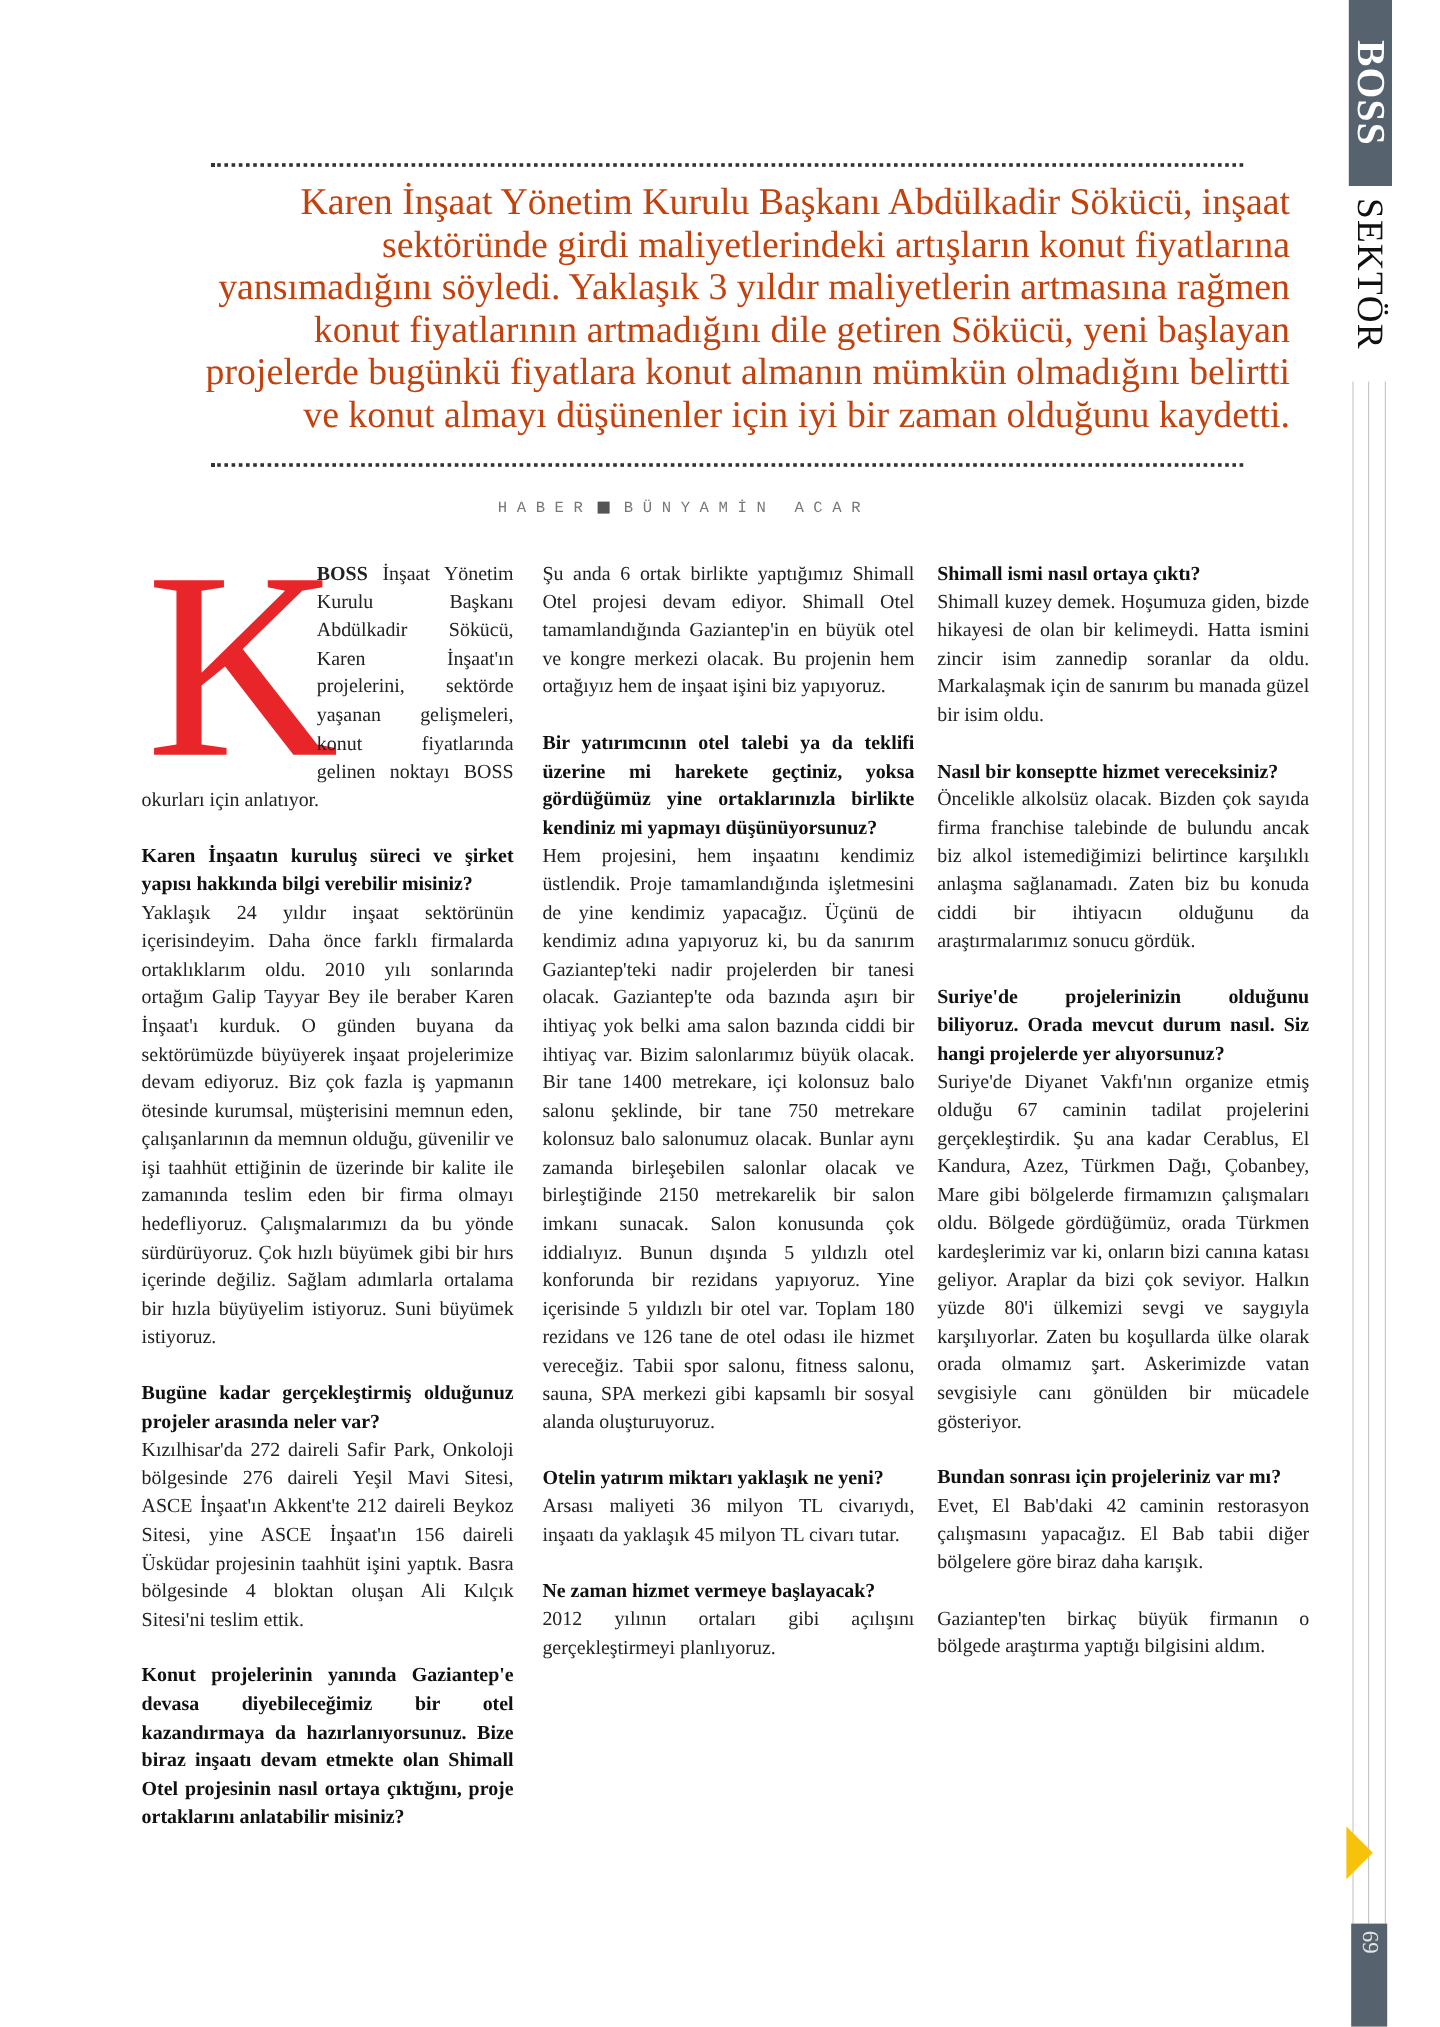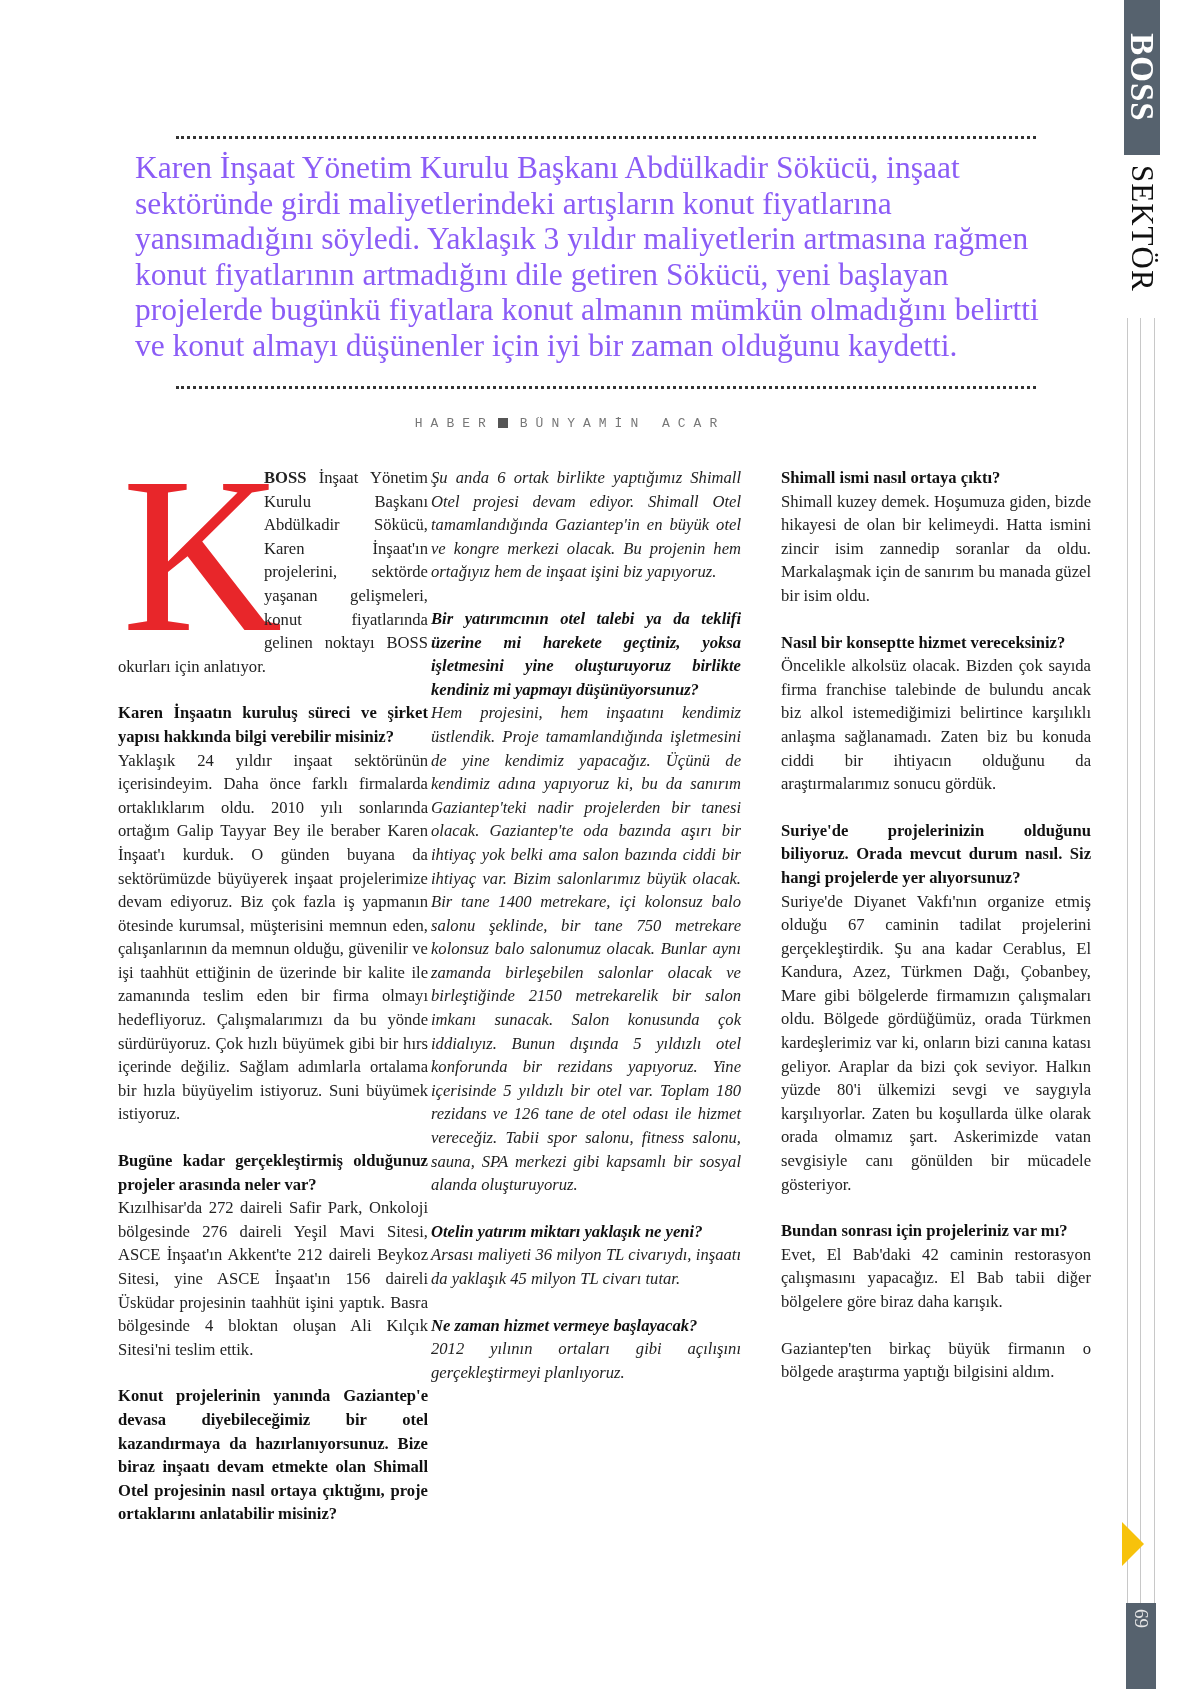--- a/index.html
+++ b/index.html
@@ -22,30 +22,30 @@
            border-left: 22px solid #f7c20b; }
   .page-block { position: absolute; left: 2px; top: 1603px; width: 30px; height: 86px; background: #56626e; }
   .page-num { position: absolute; left: 0; top: 0; width: 86px; height: 30px; transform-origin: 0 0;
               transform: translate(30px, 0) rotate(90deg); color: #e6e6e6; font-size: 19px;
               line-height: 30px; text-align: left; padding-left: 6px; }
 
   
   .dotline { position: absolute; left: 176px; width: 860px; height: 0; border-top: 3px dotted #333; }
   .dotline.top { top: 136px; }
   .dotline.bottom { top: 386px; }
-  .lead { position: absolute; left: 135px; top: 150px; width: 940px; text-align: left;
-          font-size: 31.5px; line-height: 35.5px; color: #8b5cf6; }
+  .lead { position: absolute; left: 135px; top: 150px; width: 940px; text-align: right;
+          font-size: 31.5px; line-height: 35.5px; color: #c2410c; }
   .byline { position: absolute; left: 380px; top: 416px; width: 380px; text-align: center;
             font-family: "Liberation Mono", "DejaVu Sans Mono", monospace; font-size: 13px;
             letter-spacing: 8px; color: #777; }
   .byline .sq { display: inline-block; width: 10px; height: 10px; background: #555; margin: 0 12px 0 4px; vertical-align: -1px; }
 
   
   .col { position: absolute; top: 466px; width: 310px; font-size: 16.6px; line-height: 23.6px; text-align: justify; color: #222; }
-  .col.c1 { left: 118px; } .col.c2 { left: 431px; font-style: italic; } .col.c3 { left: 781px; }
+  .col.c1 { left: 118px; } .col.c2 { left: 452px; } .col.c3 { left: 781px; }
   .col p { margin-bottom: 23px; hyphens: auto; }
   .col .q { font-weight: bold; color: #111; display: block; }
   .col .a { display: block; }
   .dropcap-wrap { position: relative; }
   .dropcap { float: left; font-size: 222px; line-height: 172px; color: #e8262a; width: 130px; height: 172px;
              margin: 3px 12px 0 4px; font-family: "Liberation Serif", "DejaVu Serif", serif; }
   .intro { display: block; }
   .intro b { font-weight: bold; }
 </style>
 </head>
@@ -89,21 +89,21 @@
   <p style="margin-bottom:0">
     <span class="q">Konut projelerinin yanında Gaziantep'e devasa diyebileceğimiz bir otel kazandırmaya da hazırlanıyorsunuz. Bize biraz inşaatı devam etmekte olan Shimall Otel projesinin nasıl ortaya çıktığını, proje ortaklarını anlatabilir misiniz?</span>
   </p>
 </div>
 
 <div class="col c2">
   <p>
     <span class="a">Şu anda 6 ortak birlikte yaptığımız Shimall Otel projesi devam ediyor. Shimall Otel tamamlandığında Gaziantep'in en büyük otel ve kongre merkezi olacak. Bu projenin hem ortağıyız hem de inşaat işini biz yapıyoruz.</span>
   </p>
   <p>
-    <span class="q">Bir yatırımcının otel talebi ya da teklifi üzerine mi harekete geçtiniz, yoksa işletmesini yine oluşturuyoruz birlikte kendiniz mi yapmayı düşünüyorsunuz?</span>
+    <span class="q">Bir yatırımcının otel talebi ya da teklifi üzerine mi harekete geçtiniz, yoksa gördüğümüz yine ortaklarınızla birlikte kendiniz mi yapmayı düşünüyorsunuz?</span>
     <span class="a">Hem projesini, hem inşaatını kendimiz üstlendik. Proje tamamlandığında işletmesini de yine kendimiz yapacağız. Üçünü de kendimiz adına yapıyoruz ki, bu da sanırım Gaziantep'teki nadir projelerden bir tanesi olacak. Gaziantep'te oda bazında aşırı bir ihtiyaç yok belki ama salon bazında ciddi bir ihtiyaç var. Bizim salonlarımız büyük olacak. Bir tane 1400 metrekare, içi kolonsuz balo salonu şeklinde, bir tane 750 metrekare kolonsuz balo salonumuz olacak. Bunlar aynı zamanda birleşebilen salonlar olacak ve birleştiğinde 2150 metrekarelik bir salon imkanı sunacak. Salon konusunda çok iddialıyız. Bunun dışında 5 yıldızlı otel konforunda bir rezidans yapıyoruz. Yine içerisinde 5 yıldızlı bir otel var. Toplam 180 rezidans ve 126 tane de otel odası ile hizmet vereceğiz. Tabii spor salonu, fitness salonu, sauna, SPA merkezi gibi kapsamlı bir sosyal alanda oluşturuyoruz.</span>
   </p>
   <p>
     <span class="q">Otelin yatırım miktarı yaklaşık ne yeni?</span>
     <span class="a">Arsası maliyeti 36 milyon TL civarıydı, inşaatı da yaklaşık 45 milyon TL civarı tutar.</span>
   </p>
   <p>
     <span class="q">Ne zaman hizmet vermeye başlayacak?</span>
     <span class="a">2012 yılının ortaları gibi açılışını gerçekleştirmeyi planlıyoruz.</span>
   </p>

